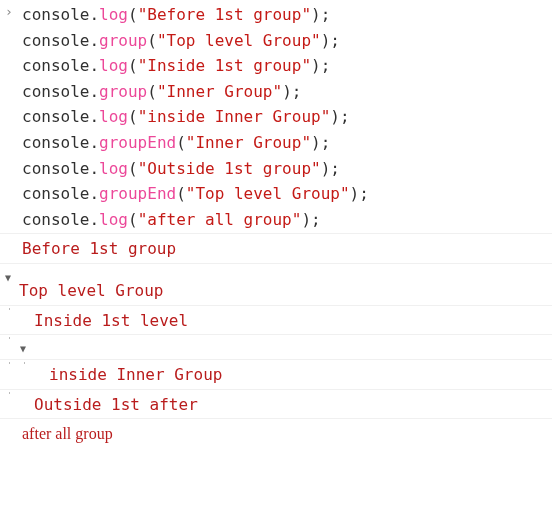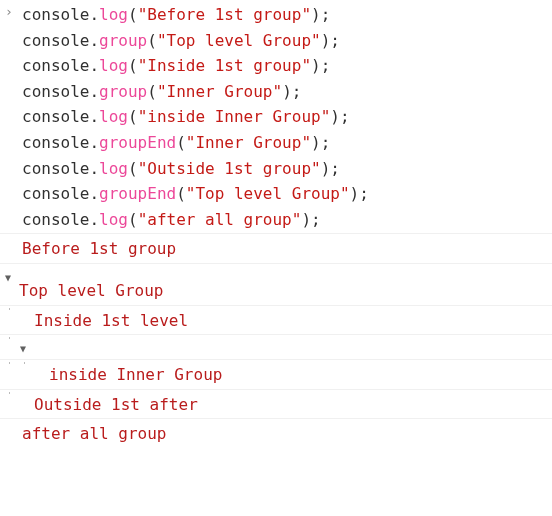--- a/index.html
+++ b/index.html
@@ -13,21 +13,21 @@
     }
     .row {
       display: flex;
       align-items: flex-start;
       border-bottom: 1px solid #f0f0f0;
       padding-left: 4px;
       min-height: 25px;
       padding-top: 2px;
       padding-bottom: 1px;
     }
-    .row:last-child { border-bottom: none; }
+    .row:last-child { border-bottom: none; font-family: Liberation Serif, serif; }
     .gutter {
       width: 18px;
       flex-shrink: 0;
       color: #888;
       font-size: 13px;
       text-align: left;
       padding-left: 1px;
     }
     .content {
       flex: 1;

